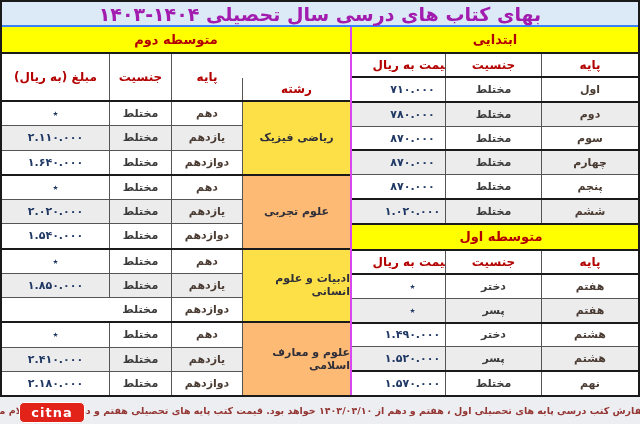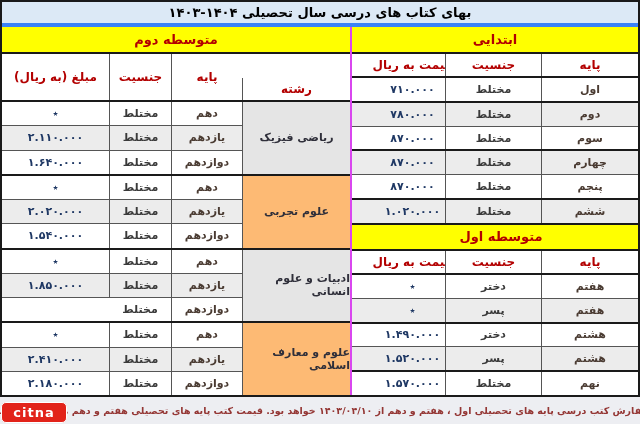--- a/index.html
+++ b/index.html
@@ -9,24 +9,24 @@
     background: #ffffff;
     overflow: hidden;
   }
   .page { width: 640px; height: 424px; display: flex; flex-direction: column; background: #fff; }
 
   
   .board { height: 397px; border: 2px solid #1a1a1a; display: flex; flex-direction: column; background: #fff; }
 
   .title-bar {
     height: 25px; flex: 0 0 25px;
-    background: #dce9f6; color: #000000;
-    font-size: 13px; font-weight: bold;
-    display: flex; align-items: center; justify-content: center;
-    border-bottom: 4px solid #3b82f6;
+    background: #dce9f6; color: #a21caf;
+    font-size: 19px; font-weight: bold;
+    display: flex; align-items: center; justify-content: center;
+    border-bottom: 2px solid #3b82f6;
   }
 
   .main { flex: 1; display: flex; direction: rtl; min-height: 0; }
 
   
   .rt { width: 288px; flex: 0 0 288px; display: flex; flex-direction: column; border-left: 2px solid #d946ef; }
   
   .lt { flex: 1; display: flex; flex-direction: column; }
 
   .sec {
@@ -69,39 +69,39 @@
   
   .group { flex: 1; display: flex; direction: rtl; border-bottom: 2px solid #1a1a1a; min-height: 0; }
   .group.last { border-bottom: none; }
   .fcell {
     width: 108px; flex: 0 0 108px;
     display: flex; align-items: center; justify-content: center;
     border-left: 1px solid #555;
     font-size: 11px; font-weight: bold; color: #2f2f3a;
     background: #fdba74;
   }
-  .fcell.alt { background: #e5e5e5; }
+  .fcell.alt { background: #fde047; }
   .grows { flex: 1; display: flex; flex-direction: column; min-width: 0; }
   .grows .row { flex: 1; }
   .grows .row:last-child { border-bottom: none; }
 
   
   .footer {
     height: 27px; flex: 0 0 27px;
     background: #edeef2;
     position: relative;
     display: flex; align-items: center; justify-content: center;
   }
   .note {
     font-size: 9.5px; font-weight: bold; color: #943634;
     white-space: nowrap; direction: rtl;
     padding: 0 8px;
   }
   .logo {
-    position: absolute; left: 1px; top: 5px;
+    position: absolute; left: 19px; top: 5px;
     height: 21px; min-width: 66px;
     background: #e2231a; color: #ffffff;
     border: 1px solid #ffffff; border-radius: 5px;
     font-size: 13px; font-weight: bold; letter-spacing: 1px;
     display: flex; align-items: center; justify-content: center;
     direction: ltr; text-transform: lowercase;
     padding: 0 6px;
   }
 </style>
 </head>

